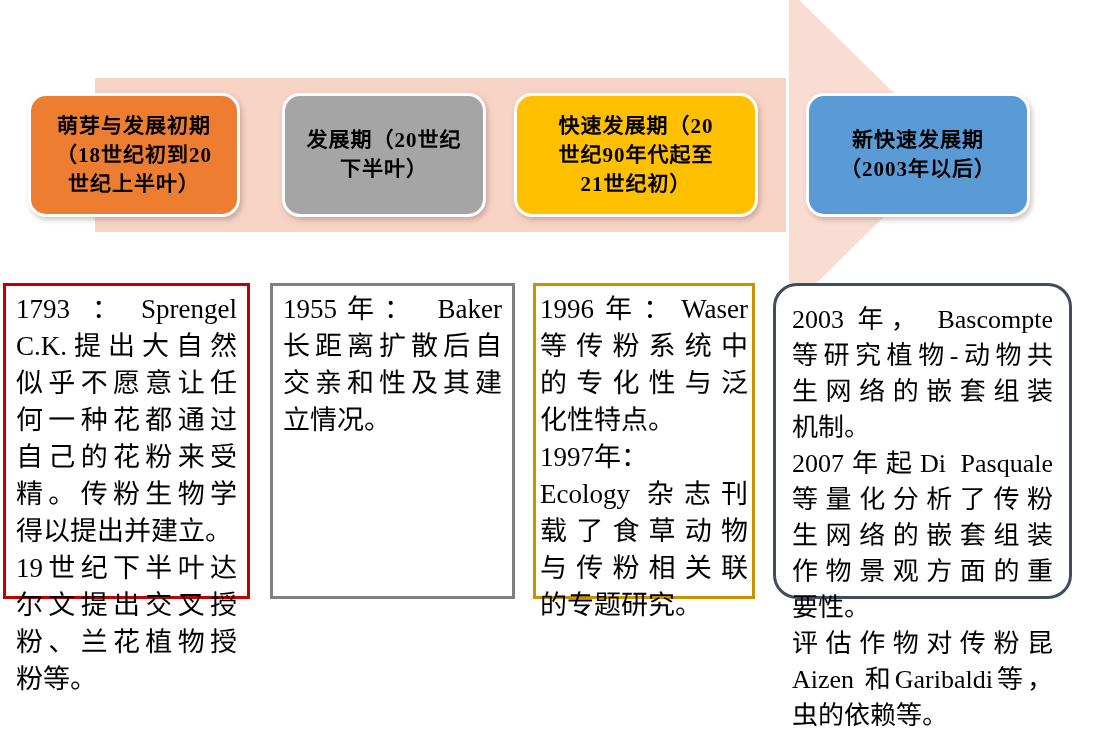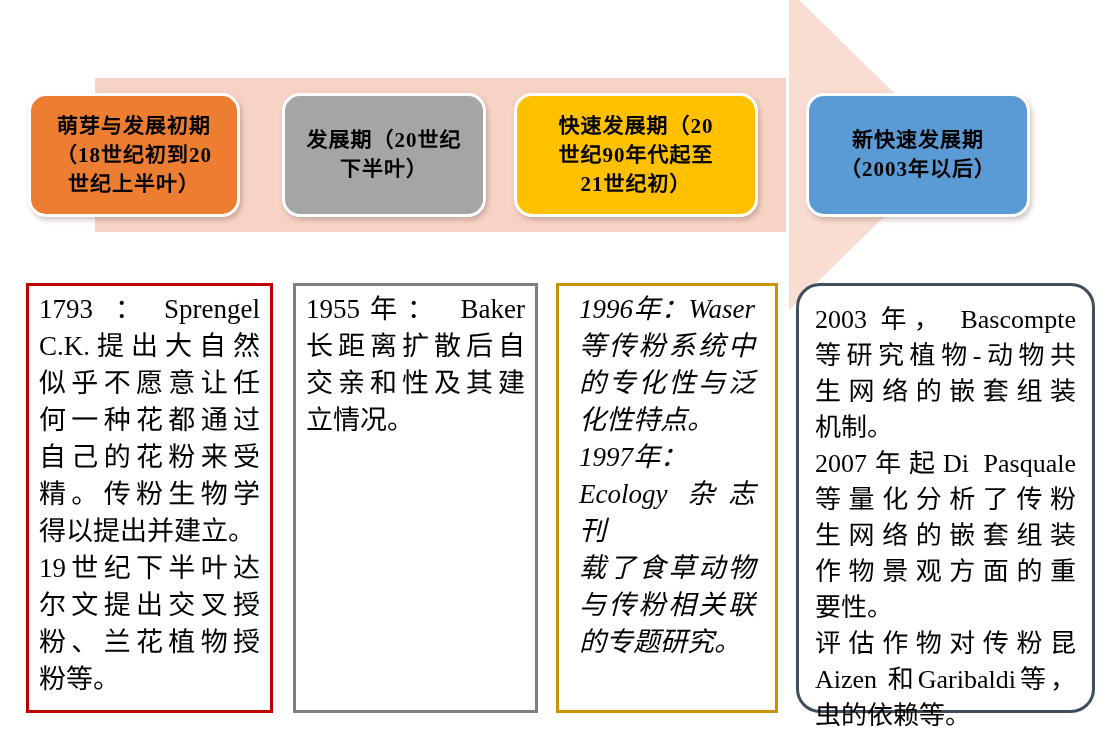--- a/index.html
+++ b/index.html
@@ -10,25 +10,25 @@
   #arrow-svg{position:absolute;left:0;top:0;}
   .stage-box{
     position:absolute;top:93px;height:124px;box-sizing:border-box;
     border:3px solid #fff;border-radius:18px;
     box-shadow:2px 3px 5px rgba(120,90,80,.35);
     display:flex;flex-direction:column;justify-content:center;align-items:center;
     font-weight:bold;font-size:21px;line-height:29px;
   }
   .sl{text-align:center;letter-spacing:1px;white-space:nowrap;}
   .detail-box{
-    position:absolute;top:283px;height:430px;box-sizing:border-box;
+    position:absolute;top:283px;height:316px;box-sizing:border-box;
     background:#fff;border:3px solid #000;
-    font-size:27px;line-height:37px;padding:5px 10px;margin-left:23px;
+    font-size:27px;line-height:37px;padding:5px 10px;
   }
-  #detail-3{padding:5px 20px;font-style:italic;}
+  #detail-3{padding:5px 4px;}
   #detail-4{font-size:26px;line-height:36px;padding:16px 16px;border-radius:24px;}
   .tl{text-align:justify;text-align-last:justify;}
   .tl.end{text-align-last:left;}
 </style>
 </head>
 <body>
 
 <div id="stage">
 
   <svg id="arrow-svg" width="1106" height="740" viewBox="0 0 1106 740">

